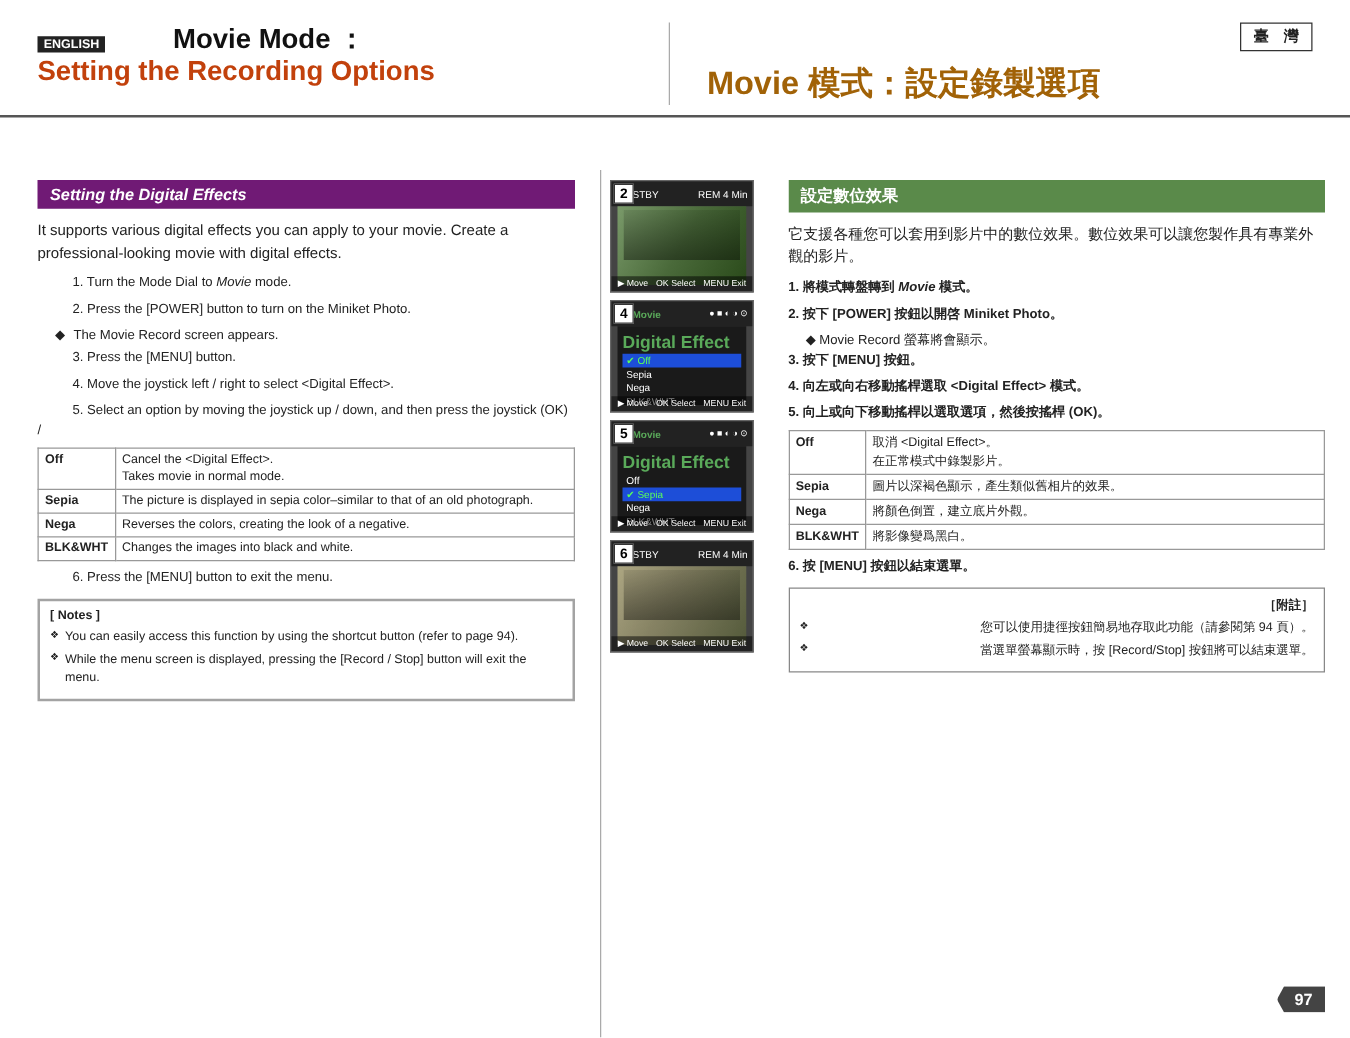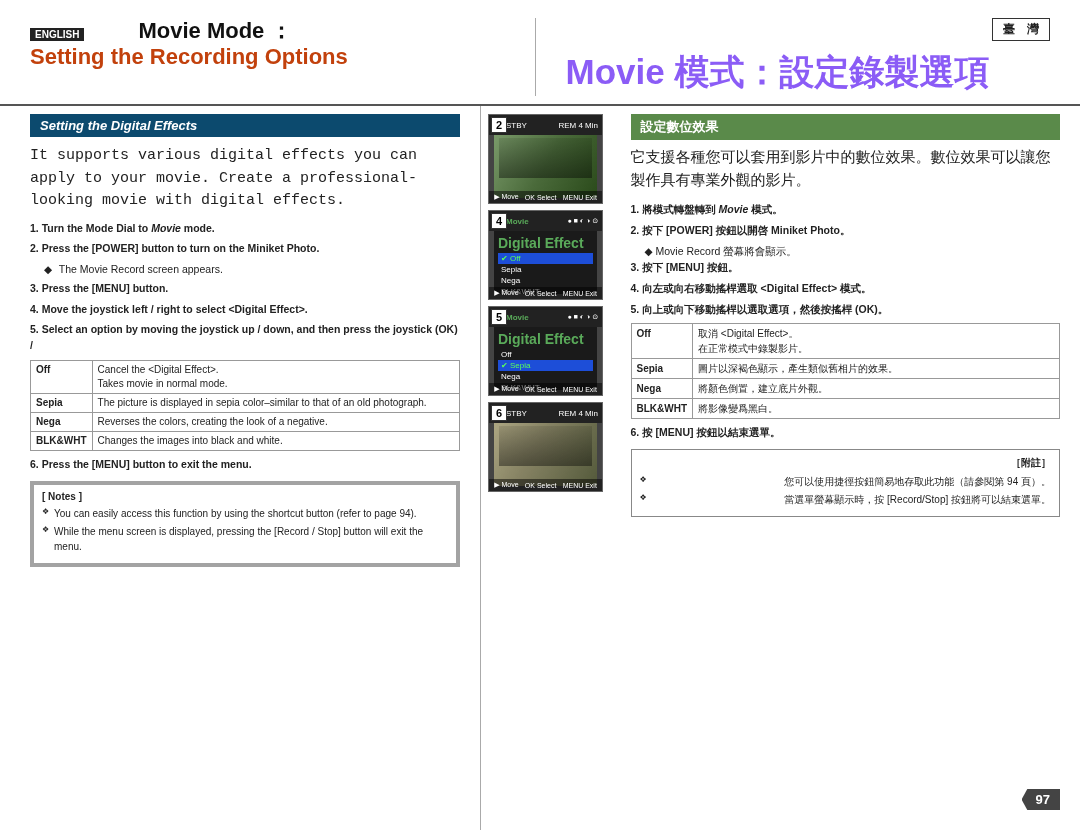--- a/index.html
+++ b/index.html
@@ -11,20 +11,21 @@
       font-size: 11px;
       color: #222;
       overflow: hidden;
     }
 
     .page-container {
       width: 1080px;
       height: 830px;
       display: flex;
       flex-direction: column;
+      gap: 42px;
     }
 
     
     .header-section {
       display: flex;
       flex-direction: row;
       padding: 18px 30px 8px 30px;
       border-bottom: 2px solid #555;
     }
 
@@ -72,76 +73,76 @@
       display: inline-block;
       border: 1.5px solid #333;
       padding: 2px 10px;
       font-size: 12px;
       font-weight: bold;
       margin-bottom: 4px;
       align-self: flex-end;
     }
 
     .chinese-title {
-      font-size: 35px;
-      font-weight: bold;
-      color: #8b5cf6;
+      font-size: 26px;
+      font-weight: bold;
+      color: #a16207;
     }
 
     
     .left-column {
       flex: 1;
       padding: 0 20px 10px 30px;
       border-right: 1px solid #aaa;
       overflow: hidden;
     }
 
     
     .right-column {
       flex: 1;
       padding: 0 20px 10px 20px;
       overflow: hidden;
     }
 
     .section-header-green {
-      background: #0c4a6e;
+      background: #701a75;
       color: #fff;
       font-size: 13px;
       font-weight: bold;
       font-style: italic;
       padding: 4px 10px;
       margin-bottom: 8px;
       margin-top: 8px;
     }
 
     .section-header-green-zh {
       background: #5a8a4a;
       color: #fff;
       font-size: 13px;
       font-weight: bold;
       padding: 4px 10px;
       margin-bottom: 8px;
       margin-top: 8px;
     }
 
     .intro-text {
-      font-size: 15px;
+      font-size: 12px;
       line-height: 1.5;
       margin-bottom: 8px;
-      font-family: Liberation Mono, monospace;
     }
 
     .step {
       margin-bottom: 5px;
       line-height: 1.5;
       font-size: 10.5px;
     }
 
     .step-bold {
-      font-weight: bold;
+      font-weight: normal;
+      margin-left: 28px;
     }
 
     .sub-step {
       padding-left: 14px;
       margin-bottom: 3px;
       font-size: 10.5px;
       line-height: 1.5;
     }
 
     .diamond {
@@ -276,21 +277,21 @@
       padding: 0 2px;
     }
 
     .cam-bottom-text {
       color: #fff;
       font-size: 7px;
     }
 
     .notes-section {
       margin-top: 8px;
-      border: 4px solid #a3a3a3;
+      border: 2px solid #a3a3a3;
       padding: 6px 8px;
       font-size: 10px;
     }
 
     .notes-title {
       font-weight: bold;
       margin-bottom: 4px;
     }
 
     .note-item {

